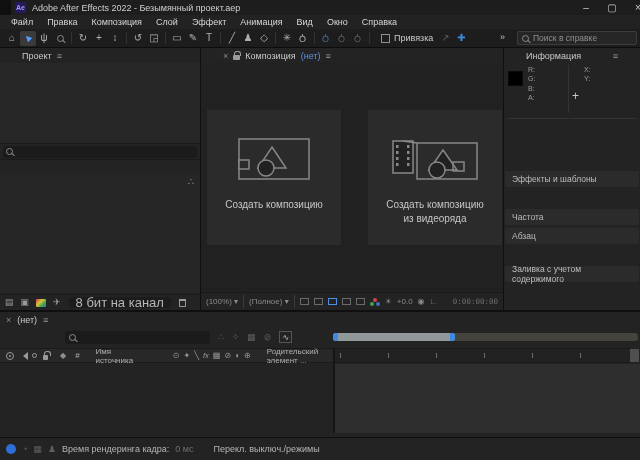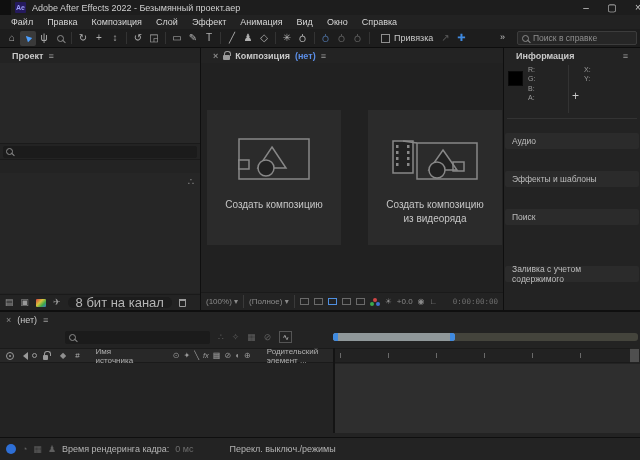--- a/index.html
+++ b/index.html
@@ -42,21 +42,21 @@
   #toolbar-search { position:absolute; left:517px; top:2px; width:120px; height:14px;
                     background:#262626; border:1px solid #3c3c3c; border-radius:2px;
                     display:flex; align-items:center; padding:0 4px; gap:4px; }
   #toolbar-search input { background:transparent; border:none; outline:none; color:#bdbdbd;
                           font-size:8.5px; width:100%; font-family:"Liberation Sans",sans-serif; }
   #toolbar-search input::placeholder { color:#8f8f8f; }
   #overflow-chevron { position:absolute; left:500px; top:3px; font-size:9px; color:#c0c0c0; }
 
   
   .panel { position:absolute; background:#232323; }
-  .panel-header { height:15px; display:flex; align-items:center; padding:0 12px; gap:5px;font-weight:bold; }
+  .panel-header { height:15px; display:flex; align-items:center; padding:0 22px; gap:5px; }
   .panel-title { font-size:9px; color:#c9c9c9; }
   .hamburger { font-size:9px; color:#9a9a9a; }
   .close-x { font-size:9px; color:#8a8a8a; }
   .blue-txt { color:#5c8fe8; }
 
   
   #project-panel { left:0; top:48px; width:200px; height:262px; }
   #proj-empty { position:absolute; left:0; top:15px; width:200px; height:80px; background:#272727; }
   #proj-search-row { position:absolute; left:0; top:95px; width:200px; height:17px;
                      border-top:1px solid #1a1a1a; border-bottom:1px solid #1a1a1a;
@@ -163,21 +163,21 @@
   #tl-rows-left { position:absolute; left:0; top:52px; width:333px; height:69px; background:#232323; }
   #tl-rows-right { position:absolute; left:335px; top:52px; width:305px; height:69px; background:#2e2e2e; }
   #tl-vgap { position:absolute; left:333px; top:36px; width:2px; height:85px; background:#141414; }
 
   #tl-footer { position:absolute; left:0; bottom:0; width:640px; height:23px; background:#232323;
                border-top:1px solid #0f0f0f; display:flex; align-items:center; gap:6px; padding:0 6px;
                font-size:9px; color:#b5b5b5; }
   #render-blue-icon { width:10px; height:10px; border-radius:50%; background:#2e6fd6; flex:none;}
   .tlf-dim { font-size:9px; color:#5f5f5f; line-height:1; }
   .val-dim { color:#6e6e6e; }
-  #toggle-modes { margin-left:30px; }
+  #toggle-modes { margin-left:14px; }
 
   .gap-line { position:absolute; background:#0f0f0f; }
 </style>
 </head>
 <body>
 
 <div id="titlebar">
   <div id="ae-logo">Ae</div>
   <div id="title-text">Adobe After Effects 2022 - Безымянный проект.aep</div>
   <div id="win-btns">
@@ -366,23 +366,23 @@
       <div>A:</div>
     </div>
     <div id="info-vdiv"></div>
     <span id="info-cross">+</span>
     <div id="xy-col">
       <div>X:</div>
       <div>Y:</div>
     </div>
     <div id="info-hr"></div>
   </div>
-  <div class="dock-tab" style="top:85px">Аудио</div>
   <div class="dock-tab" style="top:123px">Эффекты и шаблоны</div>
-  <div class="dock-tab" style="top:161px">Поиск</div>
+  <div class="dock-tab" style="top:161px">Частота</div>
+  <div class="dock-tab" style="top:180px">Абзац</div>
   <div class="dock-tab" style="top:218px">Заливка с учетом содержимого</div>
 </div>
 
 <div id="timeline-panel" class="panel">
   <div id="tl-tab-row">
     <span class="close-x">×</span>
     <span class="panel-title">(нет)</span>
     <span class="hamburger">≡</span>
   </div>
   <div id="tl-controls">

